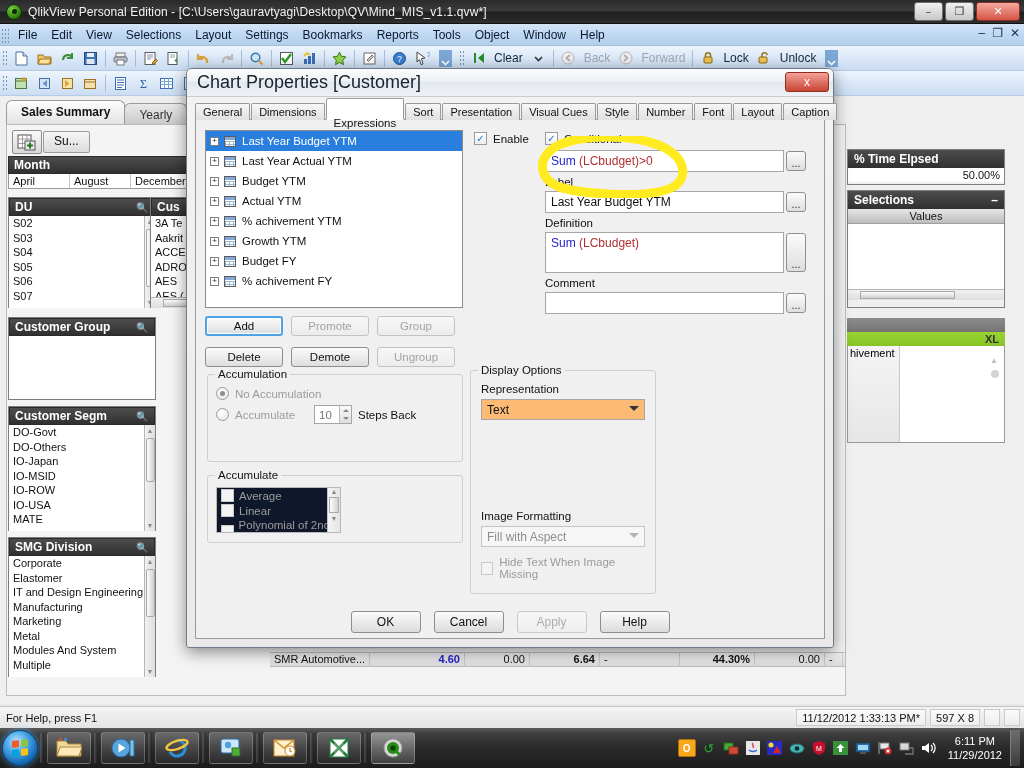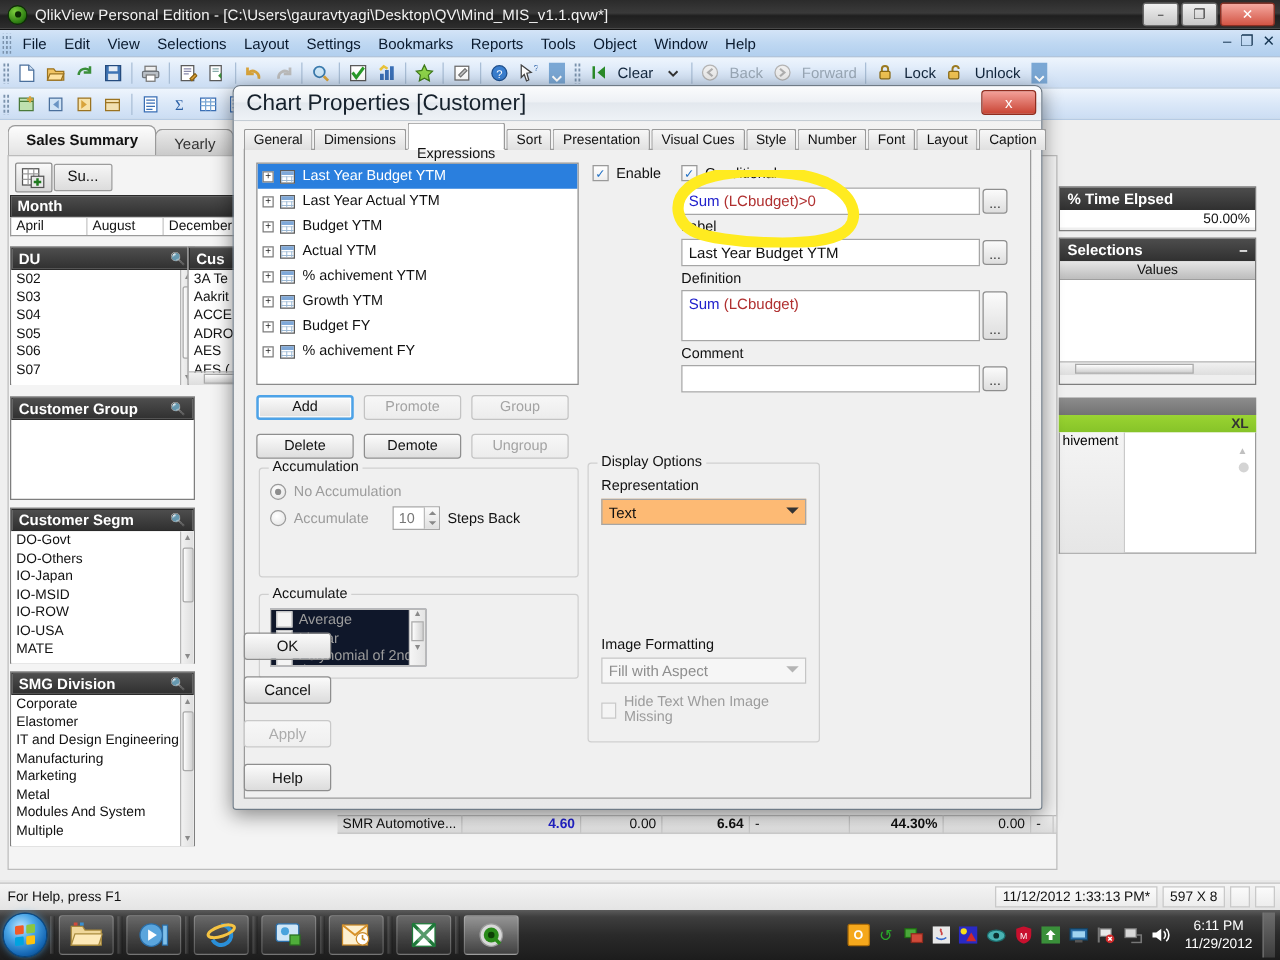--- a/index.html
+++ b/index.html
@@ -245,21 +245,21 @@
   .spin .sb{position:absolute;right:0;top:0;width:12px;height:100%;
     background:linear-gradient(180deg,#fafafa,#e0e0e0);border-left:1px solid #bbb;}
   .spin .sb i{position:absolute;left:3px;width:0;height:0;border-left:3px solid transparent;border-right:3px solid transparent;}
   .spin .sb i.up{top:3px;border-bottom:3px solid #888;}
   .spin .sb i.dn{bottom:3px;border-top:3px solid #888;}
 
   .trendbox{background:#0f172a;border:1px solid #b9b9b9;position:relative;overflow:hidden;}
   .trend-item{display:flex;align-items:center;gap:5px;font-size:11.5px;color:#9c9c9c;padding:1px 4px;}
   .trend-scroll{position:absolute;right:0;top:0;width:13px;height:100%;background:linear-gradient(90deg,#f5f5f5,#e4e4e4);border-left:1px solid #c4c4c4;}
 
-  .dlgfooter{position:absolute;left:0;right:0;bottom:6px;display:flex;justify-content:center;gap:13px;flex-direction:column;}
+  .dlgfooter{position:absolute;left:0;right:0;bottom:6px;display:flex;justify-content:center;gap:13px;}
   .fbtn{width:70px;height:22px;font-size:12px;color:#111;border:1px solid #8e8e8e;border-radius:3px;
     background:linear-gradient(180deg,#fbfbfb,#dcdcdc);display:flex;align-items:center;justify-content:center;}
   .fbtn.dim{color:#acacac;border-color:#c9c9c9;background:linear-gradient(180deg,#f7f7f7,#efefef);}
 
   
   .ovalmark{position:absolute;left:521px;top:136px;width:170px;height:62px;pointer-events:none;z-index:30;}
 
   
   .statusbar{position:absolute;left:0;top:706px;width:1024px;height:22px;
     background:linear-gradient(180deg,#f4f4f4,#e4e4e4);border-top:1px solid #c4c4c4;

